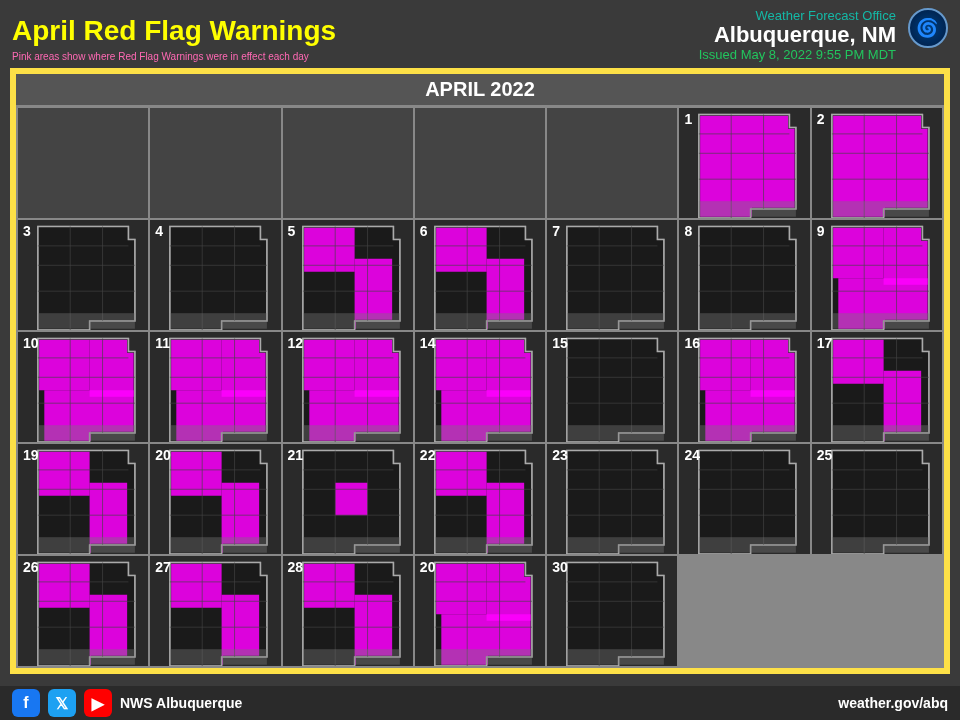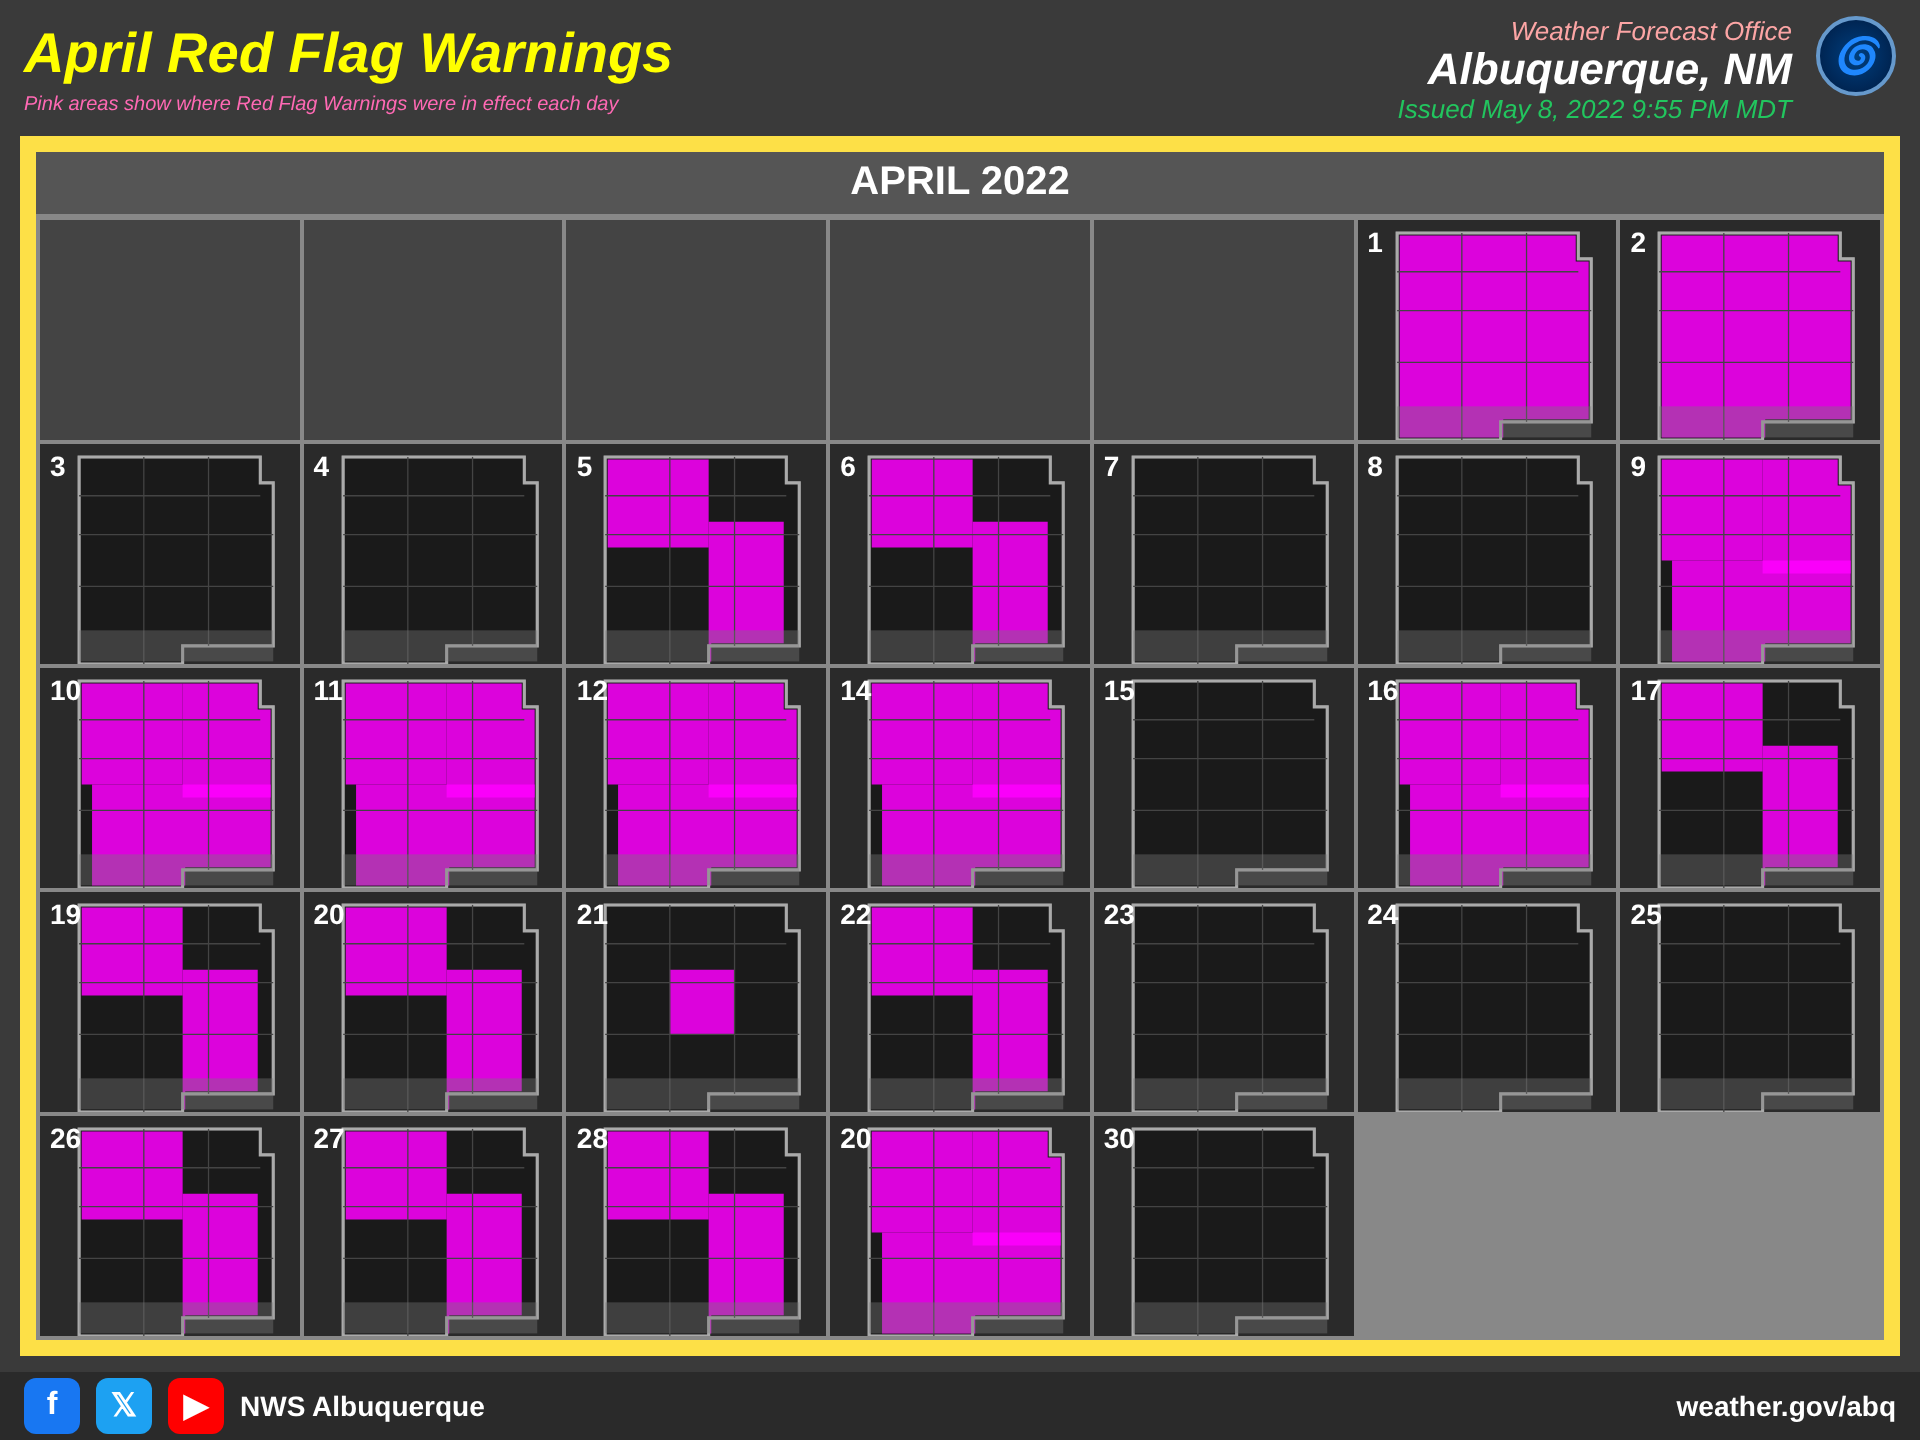--- a/index.html
+++ b/index.html
@@ -9,42 +9,41 @@
       background: #3a3a3a;
       font-family: Arial, sans-serif;
       overflow: hidden;
       position: relative;
     }
 
     
     .header {
       display: flex;
       justify-content: space-between;
-      align-items: center;
+      align-items: flex-end;
       padding: 8px 12px 4px 12px;
-      font-style: italic;
     }
     .header-left {}
     .title-main {
       font-size: 28px;
       font-weight: bold;
       color: #ffff00;
       line-height: 1.1;
     }
     .title-sub {
       font-size: 10px;
       color: #ff69b4;
       margin-top: 4px;
     }
     .header-right {
       text-align: right;
     }
     .wfo-label {
       font-size: 13px;
-      color: #fca5a5;
+      color: #14b8a6;
       font-weight: normal;
     }
     .wfo-city {
       font-size: 22px;
       font-weight: bold;
       color: #ffffff;
       line-height: 1.1;
     }
     .wfo-issued {
       font-size: 13px;
@@ -66,21 +65,21 @@
       position: absolute;
       top: 50%;
       left: 50%;
       transform: translate(-50%, -50%);
       font-size: 18px;
     }
 
     
     .calendar-wrapper {
       margin: 2px 10px 6px 10px;
-      border: 8px solid #fde047;
+      border: 6px solid #fde047;
       background: #0f766e;
     }
     .calendar-title {
       background: #555;
       color: #ffffff;
       text-align: center;
       font-size: 20px;
       font-weight: bold;
       padding: 4px 0;
       border-bottom: 1px solid #888;

